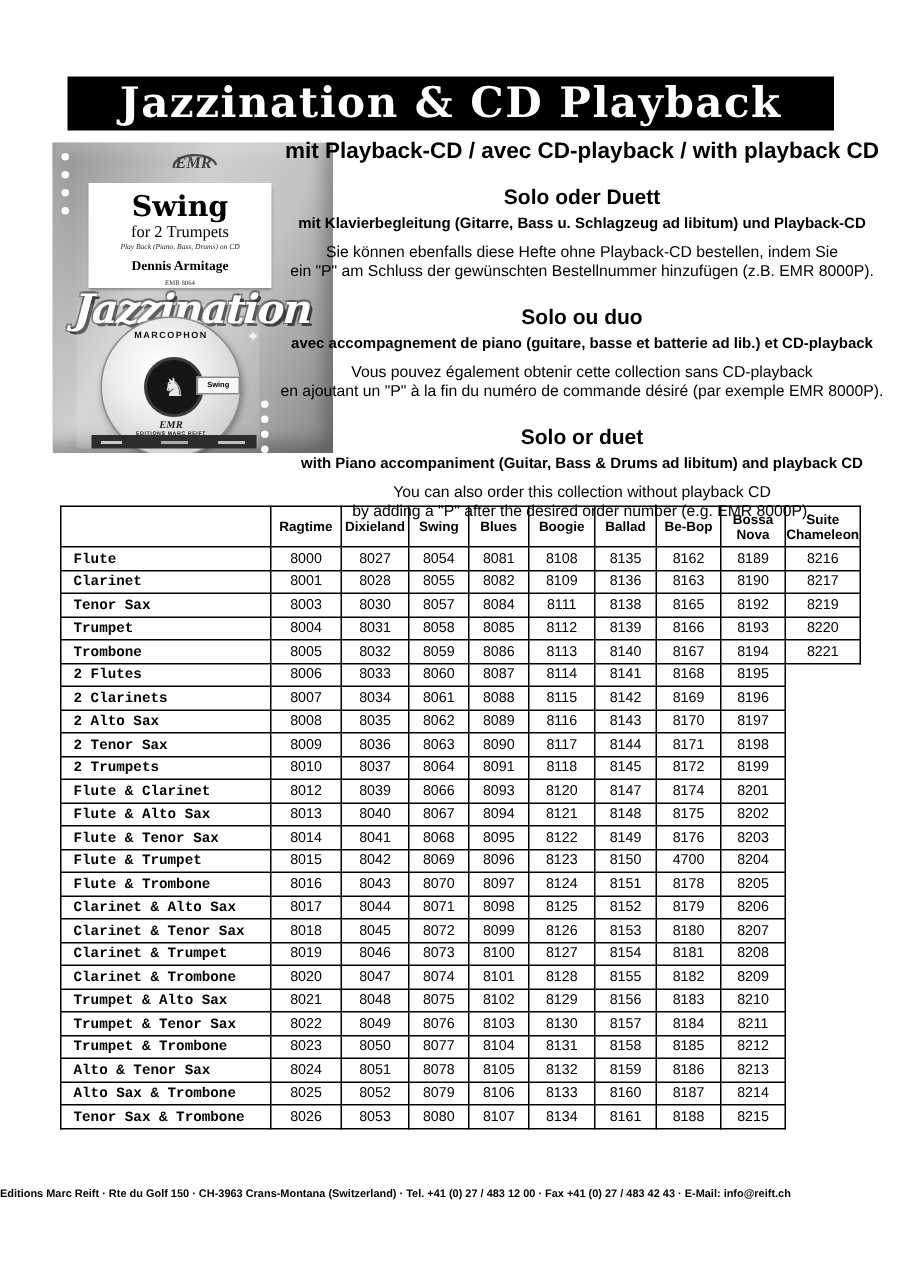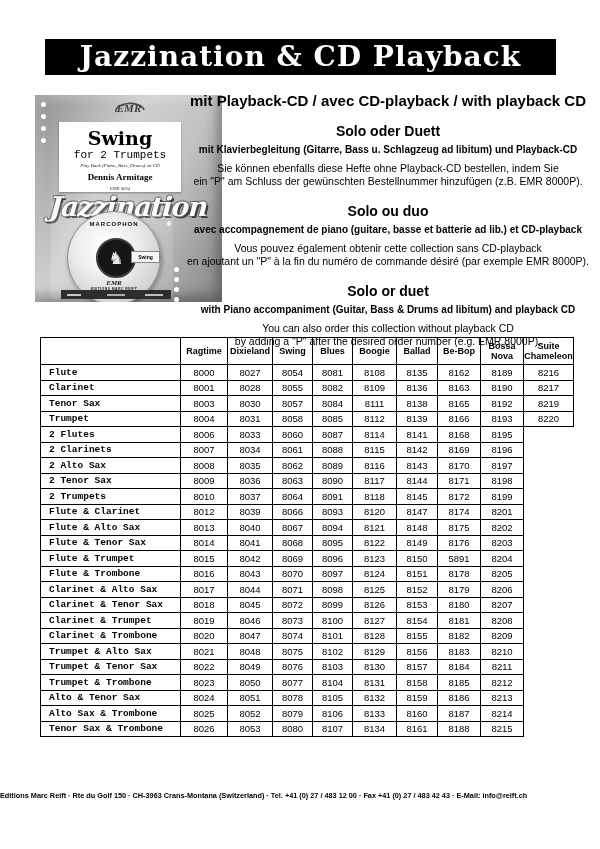--- a/index.html
+++ b/index.html
@@ -2,21 +2,21 @@
 <html><head>
 <meta charset="utf-8">
 <style>
   html,body{margin:0;padding:0;}
   body{
     width:600px;height:849px;position:relative;background:#ffffff;
     font-family:"Liberation Sans",sans-serif;color:#000;overflow:hidden;
   }
   
   .title-bar{
-    position:absolute;left:45px;top:39px;width:511px;height:36px;
+    position:absolute;left:45px;top:51px;width:511px;height:36px;
     background:#000;color:#fff;text-align:center;
     font-family:"DejaVu Serif",serif;font-weight:bold;font-size:28px;line-height:36px;
     letter-spacing:1px;
   }
   
   .cover{
     position:absolute;left:35px;top:95px;width:187px;height:207px;
     background:linear-gradient(118deg,#8f8f8f,#cfcfcf 38%,#c2c2c2 62%,#858585);
     box-shadow:inset -5px -7px 12px rgba(0,0,0,0.30), inset 4px 5px 10px rgba(255,255,255,0.28);
     overflow:hidden;
@@ -24,21 +24,21 @@
   .dots{position:absolute;display:flex;flex-direction:column;}
   .dots-tl{left:6px;top:7px;gap:7px;}
   .dots-br{left:139px;top:172px;gap:5px;}
   .dots i{width:5px;height:5px;border-radius:50%;background:#fff;display:block;}
   .emr-top{position:absolute;left:0;top:4px;width:100%;text-align:center;}
   .cover-box{
     position:absolute;left:24px;top:27px;width:122px;height:70px;background:#fff;
     text-align:center;box-shadow:0 1px 2px rgba(0,0,0,0.35);
   }
   .cover-box .t{font-family:"DejaVu Serif",serif;font-weight:bold;font-size:19px;line-height:20px;margin-top:6px;}
-  .cover-box .s{font-family:Liberation Mono, monospace;font-size:11px;line-height:12px;margin-top:1px;}
+  .cover-box .s{font-family:Liberation Serif, serif;font-size:11px;line-height:12px;margin-top:1px;}
   .cover-box .n{font-family:"Liberation Serif",serif;font-style:italic;font-size:5px;line-height:6px;margin-top:2px;color:#222;}
   .cover-box .a{font-family:"Liberation Serif",serif;font-weight:bold;font-size:9px;line-height:10px;margin-top:3px;}
   .cover-box .o{font-family:"Liberation Serif",serif;font-size:4.5px;line-height:5px;margin-top:4px;color:#333;}
   .brand{
     position:absolute;left:0;top:96px;width:100%;text-align:center;
     font-family:"DejaVu Serif",serif;font-style:italic;font-weight:bold;font-size:27px;
     color:#fdfdfd;letter-spacing:-1px;
     text-shadow:2px 2px 0 rgba(45,45,45,0.85), -1px -1px 0 rgba(60,60,60,0.5), 1px -1px 0 rgba(60,60,60,0.5), -1px 1px 0 rgba(60,60,60,0.5);
     transform:skewX(-4deg);
   }
@@ -241,20 +241,32 @@
           <td>8031</td>
           <td>8058</td>
           <td>8085</td>
           <td>8112</td>
           <td>8139</td>
           <td>8166</td>
           <td>8193</td>
           <td>8220</td>
         </tr>
         <tr>
+          <td class="name-cell">Trombone</td>
+          <td>8005</td>
+          <td>8032</td>
+          <td>8059</td>
+          <td>8086</td>
+          <td>8113</td>
+          <td>8140</td>
+          <td>8167</td>
+          <td>8194</td>
+          <td>8221</td>
+        </tr>
+        <tr>
           <td class="name-cell">2 Flutes</td>
           <td>8006</td>
           <td>8033</td>
           <td>8060</td>
           <td>8087</td>
           <td>8114</td>
           <td>8141</td>
           <td>8168</td>
           <td>8195</td>
           <td class="suite-empty"></td>
@@ -344,21 +356,21 @@
           <td class="suite-empty"></td>
         </tr>
         <tr>
           <td class="name-cell">Flute &amp; Trumpet</td>
           <td>8015</td>
           <td>8042</td>
           <td>8069</td>
           <td>8096</td>
           <td>8123</td>
           <td>8150</td>
-          <td>5891</td>
+          <td>4700</td>
           <td>8204</td>
           <td class="suite-empty"></td>
         </tr>
         <tr>
           <td class="name-cell">Flute &amp; Trombone</td>
           <td>8016</td>
           <td>8043</td>
           <td>8070</td>
           <td>8097</td>
           <td>8124</td>

